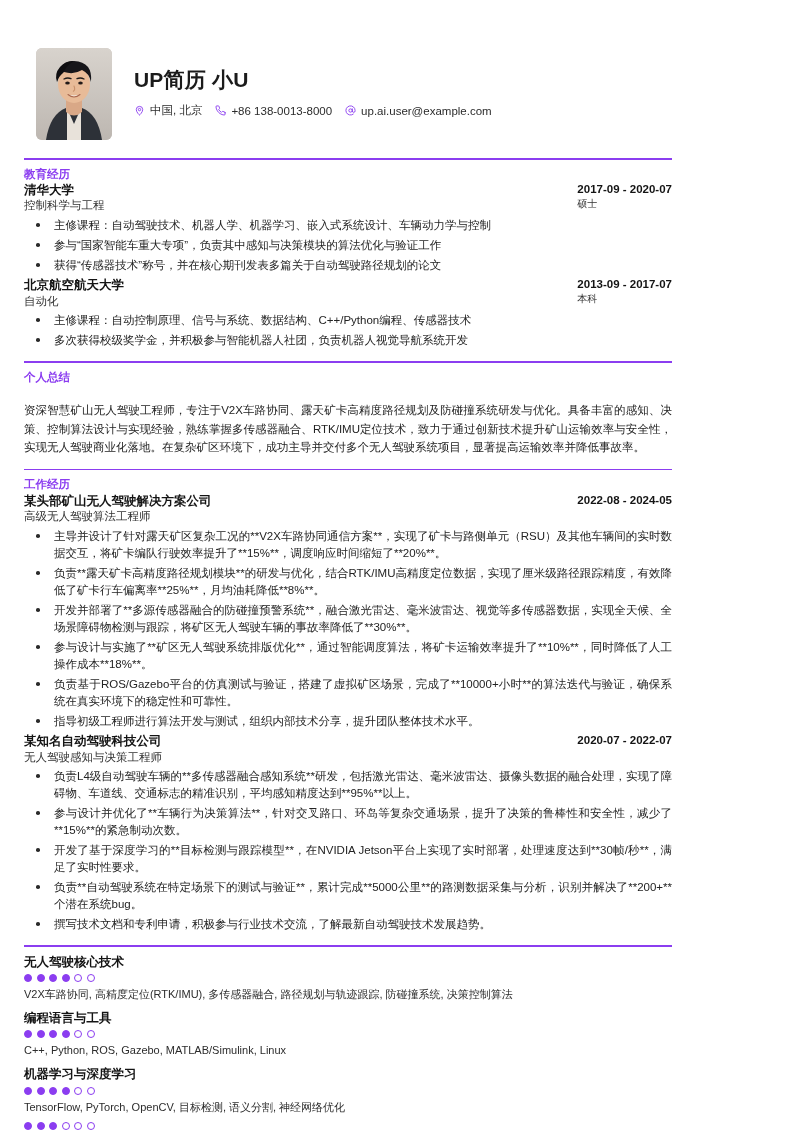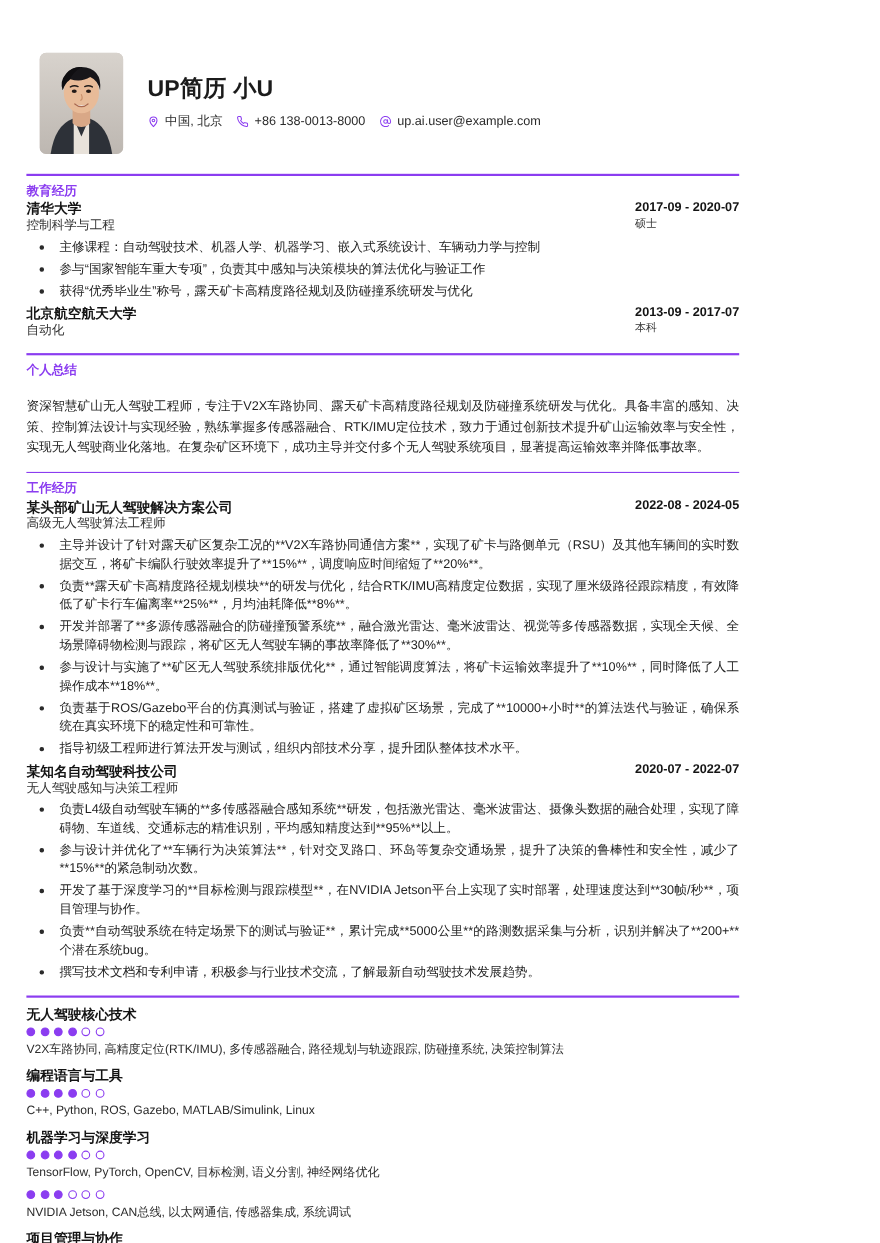--- a/index.html
+++ b/index.html
@@ -244,34 +244,38 @@
               <div class="role">控制科学与工程</div>
             </div>
             <div class="meta">
               <div class="dates">2017-09 - 2020-07</div>
               <div class="degree">硕士</div>
             </div>
           </div>
           <ul class="bullets">
             <li>主修课程：自动驾驶技术、机器人学、机器学习、嵌入式系统设计、车辆动力学与控制</li>
             <li>参与“国家智能车重大专项”，负责其中感知与决策模块的算法优化与验证工作</li>
-            <li>获得“优秀毕业生”称号，露天矿卡高精度路径规划及防碰撞系统研发与优化</li>
+            <li>获得“传感器技术”称号，并在核心期刊发表多篇关于自动驾驶路径规划的论文</li>
           </ul>
         </div>
         <div class="entry">
           <div class="entry-head">
             <div>
               <div class="org">北京航空航天大学</div>
               <div class="role">自动化</div>
             </div>
             <div class="meta">
               <div class="dates">2013-09 - 2017-07</div>
               <div class="degree">本科</div>
             </div>
           </div>
+          <ul class="bullets">
+            <li>主修课程：自动控制原理、信号与系统、数据结构、C++/Python编程、传感器技术</li>
+            <li>多次获得校级奖学金，并积极参与智能机器人社团，负责机器人视觉导航系统开发</li>
+          </ul>
         </div>
       </div>
   </div>
 
   <div class="rule"></div>
   <div>
     <div class="sec-title">个人总结</div>
     <div class="summary">资深智慧矿山无人驾驶工程师，专注于V2X车路协同、露天矿卡高精度路径规划及防碰撞系统研发与优化。具备丰富的感知、决策、控制算法设计与实现经验，熟练掌握多传感器融合、RTK/IMU定位技术，致力于通过创新技术提升矿山运输效率与安全性，实现无人驾驶商业化落地。在复杂矿区环境下，成功主导并交付多个无人驾驶系统项目，显著提高运输效率并降低事故率。</div>
   </div>
 
@@ -304,21 +308,21 @@
               <div class="org">某知名自动驾驶科技公司</div>
               <div class="role">无人驾驶感知与决策工程师</div>
             </div>
             <div class="meta">
               <div class="dates">2020-07 - 2022-07</div>
             </div>
           </div>
           <ul class="bullets">
             <li>负责L4级自动驾驶车辆的**多传感器融合感知系统**研发，包括激光雷达、毫米波雷达、摄像头数据的融合处理，实现了障碍物、车道线、交通标志的精准识别，平均感知精度达到**95%**以上。</li>
             <li>参与设计并优化了**车辆行为决策算法**，针对交叉路口、环岛等复杂交通场景，提升了决策的鲁棒性和安全性，减少了**15%**的紧急制动次数。</li>
-            <li>开发了基于深度学习的**目标检测与跟踪模型**，在NVIDIA Jetson平台上实现了实时部署，处理速度达到**30帧/秒**，项目管理与协作。</li>
+            <li>开发了基于深度学习的**目标检测与跟踪模型**，在NVIDIA Jetson平台上实现了实时部署，处理速度达到**30帧/秒**，满足了实时性要求。</li>
             <li>负责**自动驾驶系统在特定场景下的测试与验证**，累计完成**5000公里**的路测数据采集与分析，识别并解决了**200+**个潜在系统bug。</li>
             <li>撰写技术文档和专利申请，积极参与行业技术交流，了解最新自动驾驶技术发展趋势。</li>
           </ul>
         </div>
       </div>
   </div>
 
   <div class="rule"></div>
   <div>
     <div>

